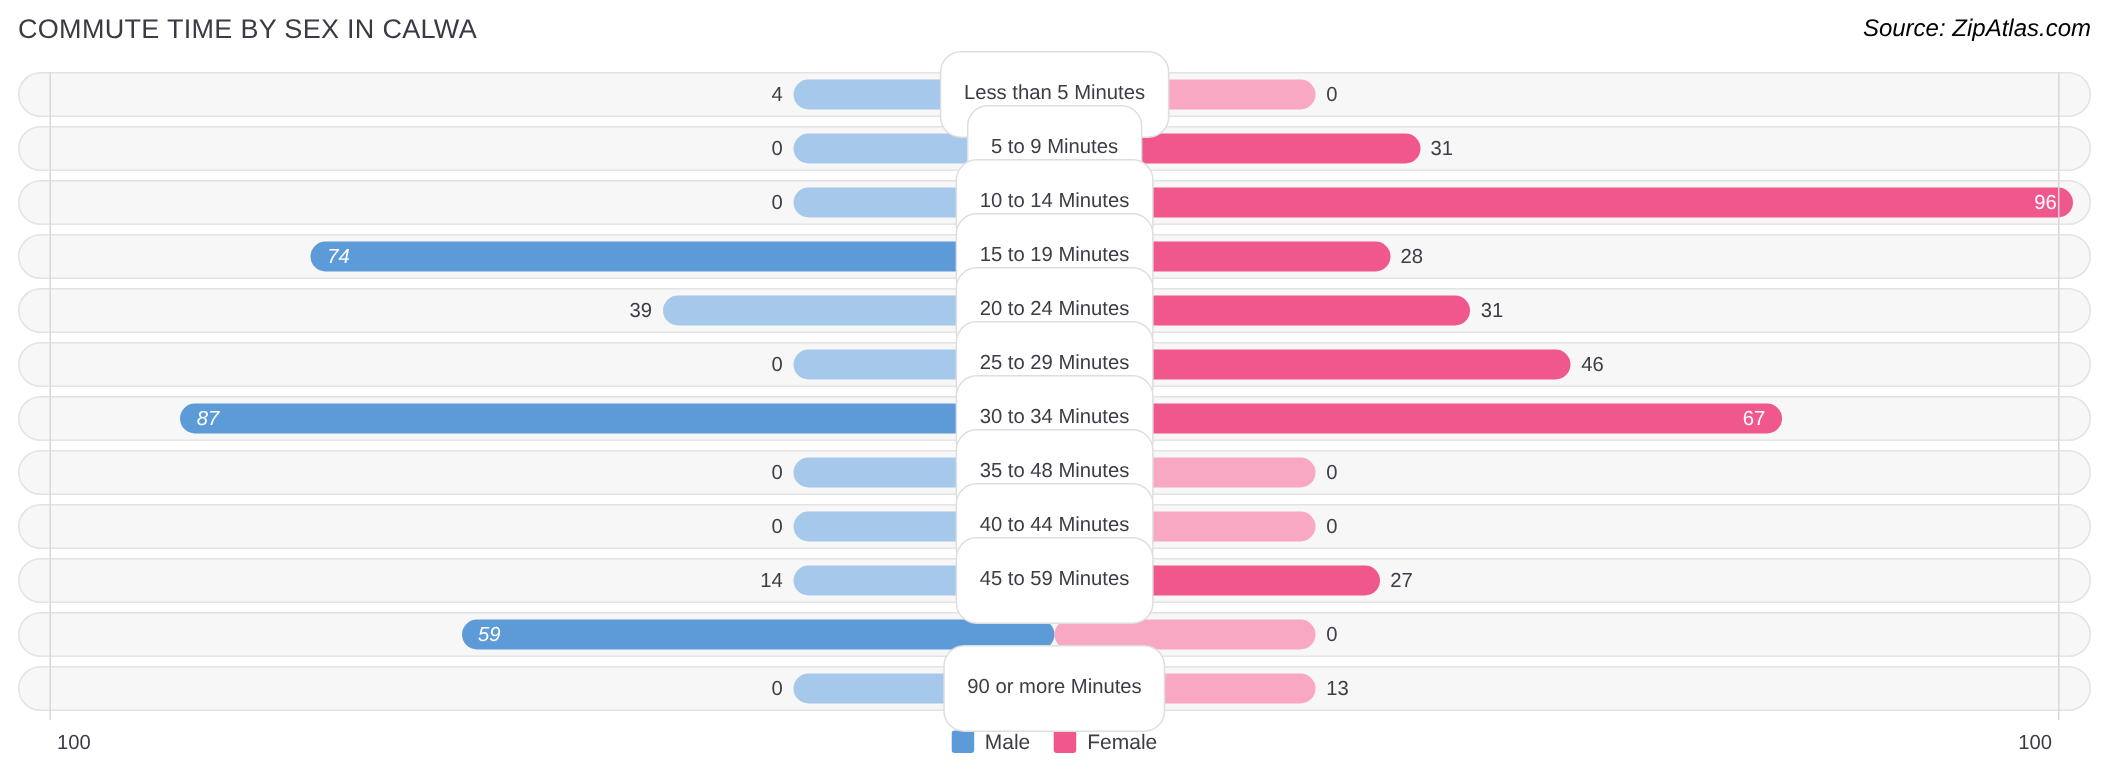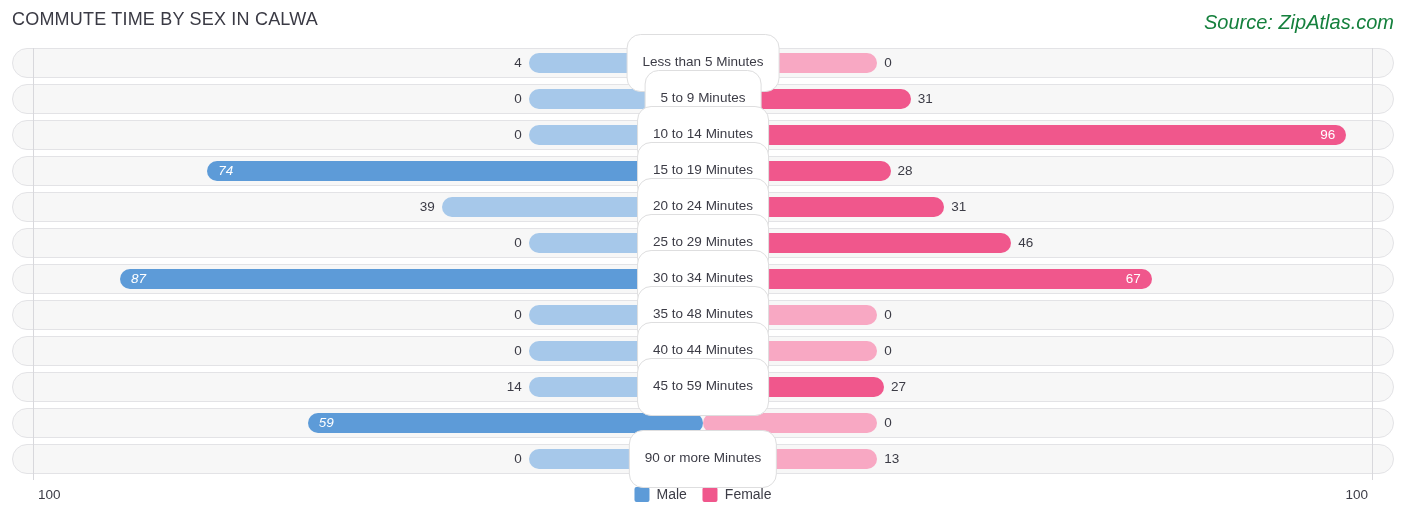--- a/index.html
+++ b/index.html
@@ -37,23 +37,23 @@
     font-size: 18px;
     font-weight: 400;
     letter-spacing: .2px;
     color: #3a3a44;
     white-space: nowrap;
   }
   .chart-source {
     position: absolute;
     right: 12px;
     top: 11px;
-    font-size: 20px;
+    font-size: 16px;
     font-style: italic;
-    color: #15803d;
+    color: #000000;
     white-space: nowrap;
   }
 
   
   .plot {
     position: absolute;
     left: 12px;
     right: 12px;
     top: 48px;
     height: 432px;
@@ -105,21 +105,21 @@
   }
   .bar.male {
     right: 50%;
     background: #a6c8ea;
   }
   .bar.male.strong { background: #5d9bd8; font-style: italic; }
   .bar.female {
     left: 50%;
     background: #f8a8c3;
   }
-  .bar.female.strong { background: #f0578c; }
+  .bar.female.strong { background: #f0578c; margin-left: 36px; }
 
   
   .val {
     position: absolute;
     top: 50%;
     transform: translateY(-50%);
     font-size: 13.5px;
     line-height: 1;
     white-space: nowrap;
     color: #3c3c46;

